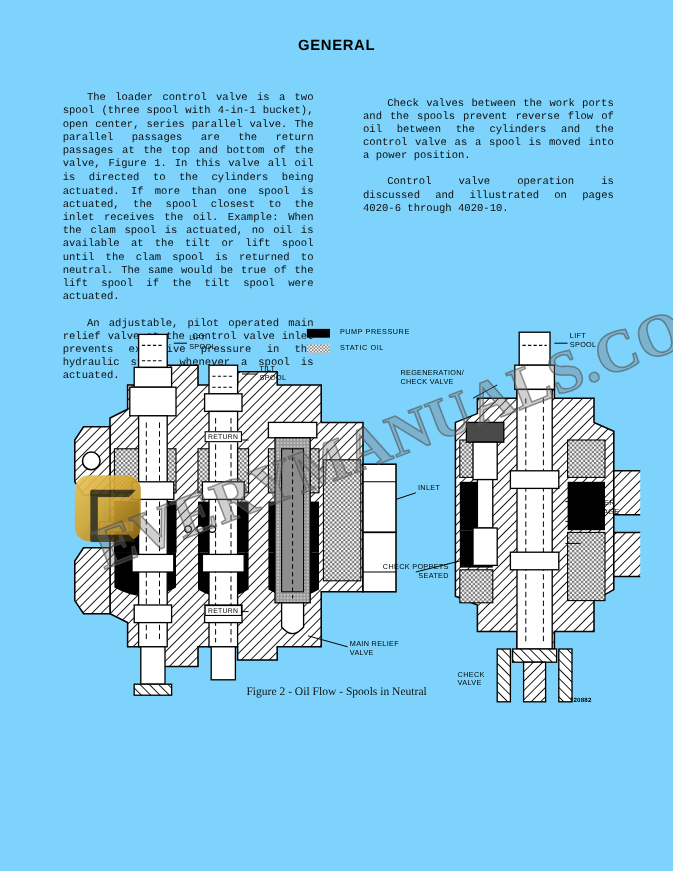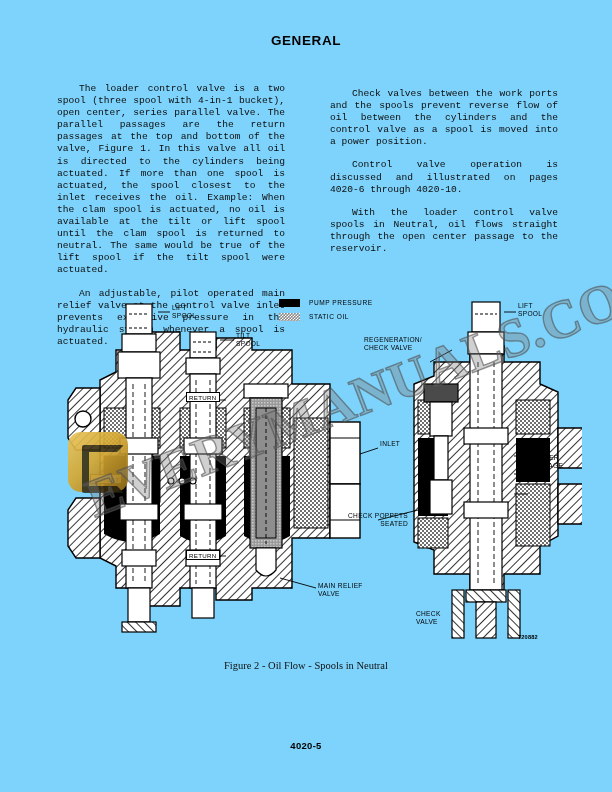--- a/index.html
+++ b/index.html
@@ -92,21 +92,21 @@
     left: 30px;
     top: 288px;
     width: 552px;
     height: 370px;
   }
   .figure svg { display: block; }
 
   .fig-caption {
     position: absolute;
     left: 0;
-    top: 660px;
+    top: 624px;
     width: 612px;
     text-align: center;
     font-family: "Liberation Serif", serif;
     font-size: 10.5px;
     color: #111;
   }
 
   .page-number {
     position: absolute;
     left: 0;
@@ -194,21 +194,20 @@
   <div class="page-title">GENERAL</div>
 
   <div class="col col-left">
     <p>The loader control valve is a two spool (three spool with 4-in-1 bucket), open center, series parallel valve. The parallel passages are the return passages at the top and bottom of the valve, Figure 1. In this valve all oil is directed to the cylinders being actuated. If more than one spool is actuated, the spool closest to the inlet receives the oil. Example: When the clam spool is actuated, no oil is available at the tilt or lift spool until the clam spool is returned to neutral. The same would be true of the lift spool if the tilt spool were actuated.</p>
     <p>An adjustable, pilot operated main relief valve at the control valve inlet prevents excessive pressure in the hydraulic system whenever a spool is actuated.</p>
   </div>
 
   <div class="col col-right">
     <p>Check valves between the work ports and the spools prevent reverse flow of oil between the cylinders and the control valve as a spool is moved into a power position.</p>
     <p>Control valve operation is discussed and illustrated on pages 4020-6 through 4020-10.</p>
-    <p>With the loader control valve spools in Neutral, oil flows straight through the open center passage to the reservoir.</p>
   </div>
 
   <div class="legend">
     <div class="legend-row">
       <span class="swatch swatch-pump"></span>
       <span>PUMP PRESSURE</span>
     </div>
     <div class="legend-row">
       <span class="swatch swatch-static"></span>
       <span>STATIC OIL</span>
@@ -404,15 +403,14 @@
 VALVE</div>
 
     <div class="dnum" style="left:488px; top:346px;">720882</div>
   </div>
 
   <div class="wm-logo"></div>
   <div class="watermark">EVERYMANUALS.COM</div>
 
   <div class="fig-caption">Figure 2 - Oil Flow - Spools in Neutral</div>
 
-  <div class="page-number">4020-5</div>
 
 </div>
 
 </body></html>

